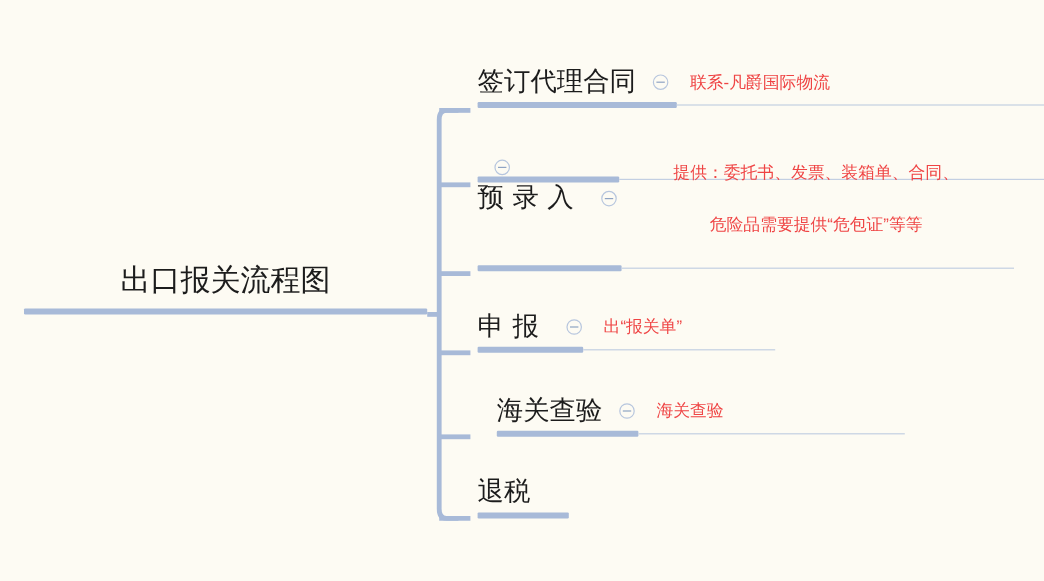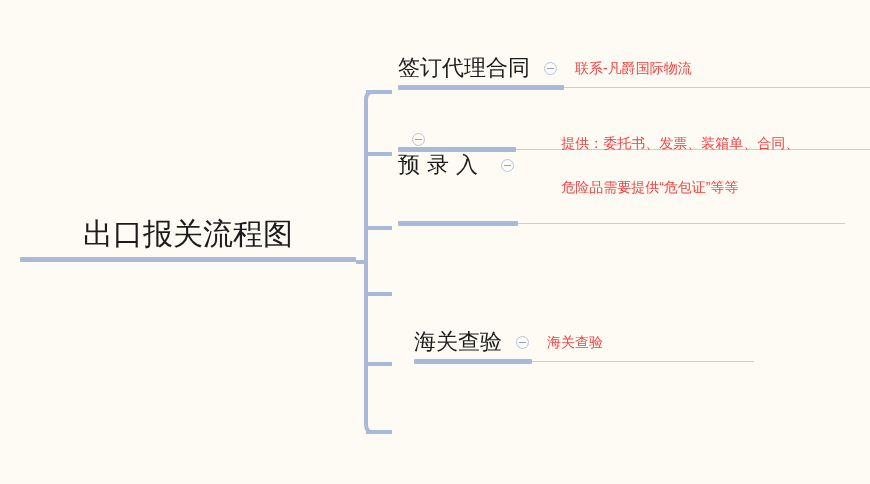--- a/index.html
+++ b/index.html
@@ -36,21 +36,21 @@
     top: 186px;
     width: 336px;
     height: 76px;
   }
   .root-label {
     position: absolute;
     left: 0;
     bottom: 6px;
     width: 336px;
     text-align: center;
-    font-size: 30px;
+    font-size: 25px;
     line-height: 44px;
     color: #1c1c1c;
     white-space: nowrap;
   }
   .root-underline {
     position: absolute;
     left: 0;
     bottom: 0;
     width: 336px;
     height: 5px;
@@ -99,21 +99,21 @@
     background: #8fa4c4;
   }
 
   .child-text {
     margin-left: 18px;
     font-size: 14px;
     line-height: 20px;
     color: #ef4444;
     white-space: pre;
   }
-  .child-text.two-line { line-height: 22px; margin-left: 16px; }
+  .child-text.two-line { line-height: 22px; margin-left: 16px; text-align: center; }
 
   
   .branch-underline {
     position: absolute;
     left: 0;
     bottom: 0;
     height: 5px;
     background: #a8bad8;
     border-radius: 1px;
   }
@@ -173,25 +173,40 @@
       <span class="collapse-icon"></span>
       <span class="child-text two-line">
         <span>提供：委托书、发票、装箱单、合同、</span><br>
         <span>危险品需要提供“危包证”等等</span>
       </span>
     </div>
     <div class="branch-underline" style="width:120px;"></div>
     <div class="branch-thinline" style="left:120px; width:327px;"></div>
   </div>
 
+  <div class="branch" style="left:398px; top:240px; width:90px;">
+    <div class="branch-row">
+      <span class="branch-label spaced">申报</span>
+      <span class="collapse-icon"></span>
+      <span class="child-text">出“报关单”</span>
+    </div>
+    <div class="branch-underline" style="width:88px;"></div>
+    <div class="branch-thinline" style="left:88px; width:160px;"></div>
+  </div>
 
   <div class="branch" style="left:398px; top:310px; width:130px;margin-left:16px;">
     <div class="branch-row">
       <span class="branch-label">海关查验</span>
       <span class="collapse-icon"></span>
       <span class="child-text">海关查验</span>
     </div>
     <div class="branch-underline" style="width:118px;"></div>
     <div class="branch-thinline" style="left:118px; width:222px;"></div>
   </div>
 
+  <div class="branch" style="left:398px; top:378px; width:80px;">
+    <div class="branch-row">
+      <span class="branch-label">退税</span>
+    </div>
+    <div class="branch-underline" style="width:76px;"></div>
+  </div>
 
 </div>
 
 </body></html>

